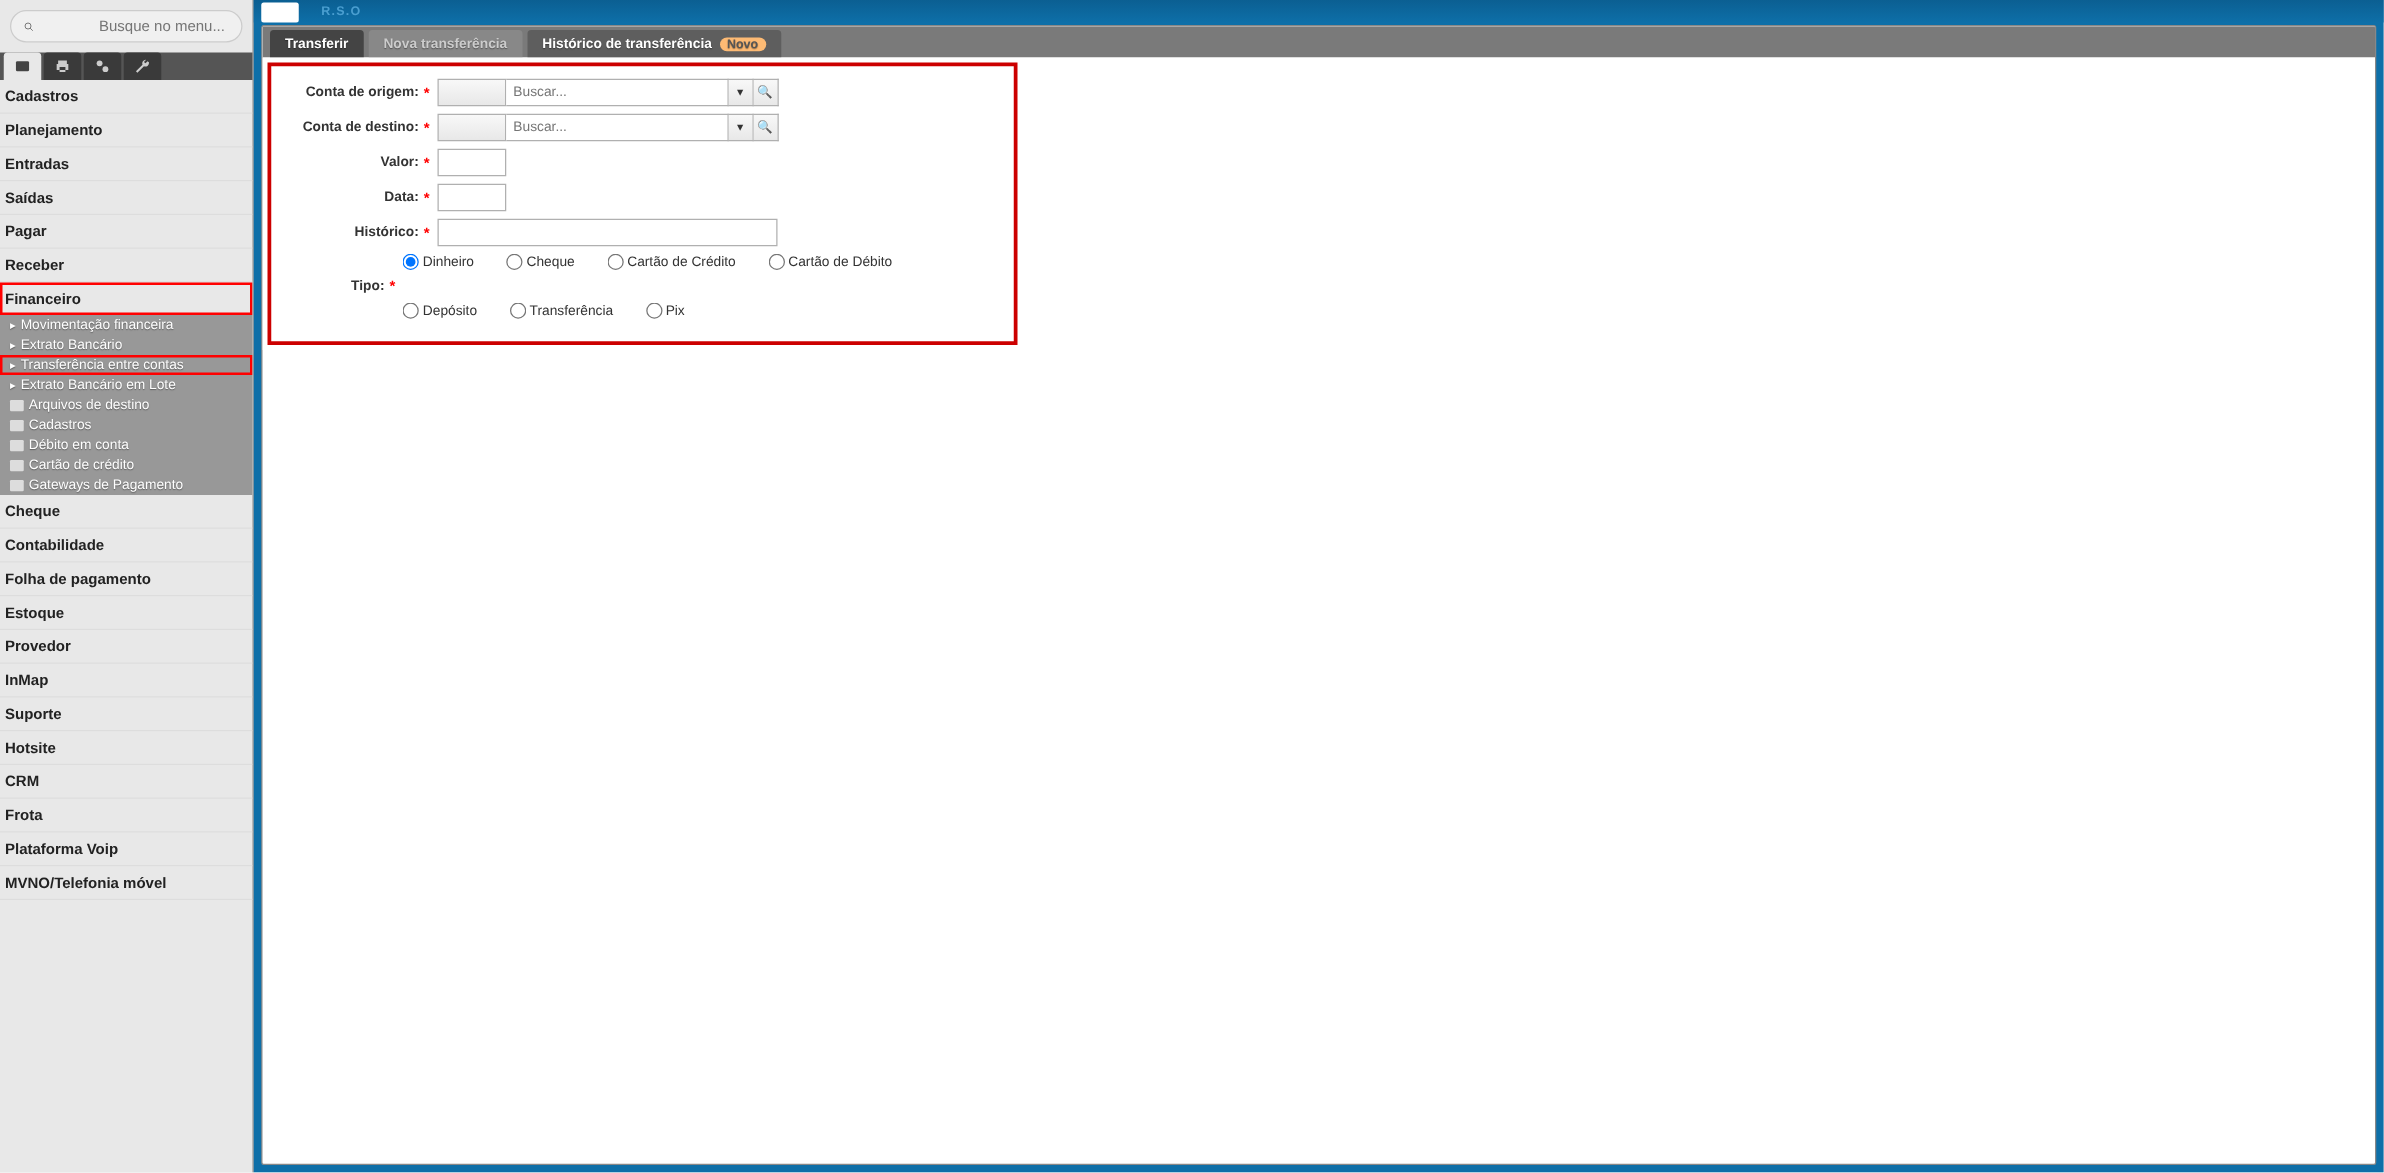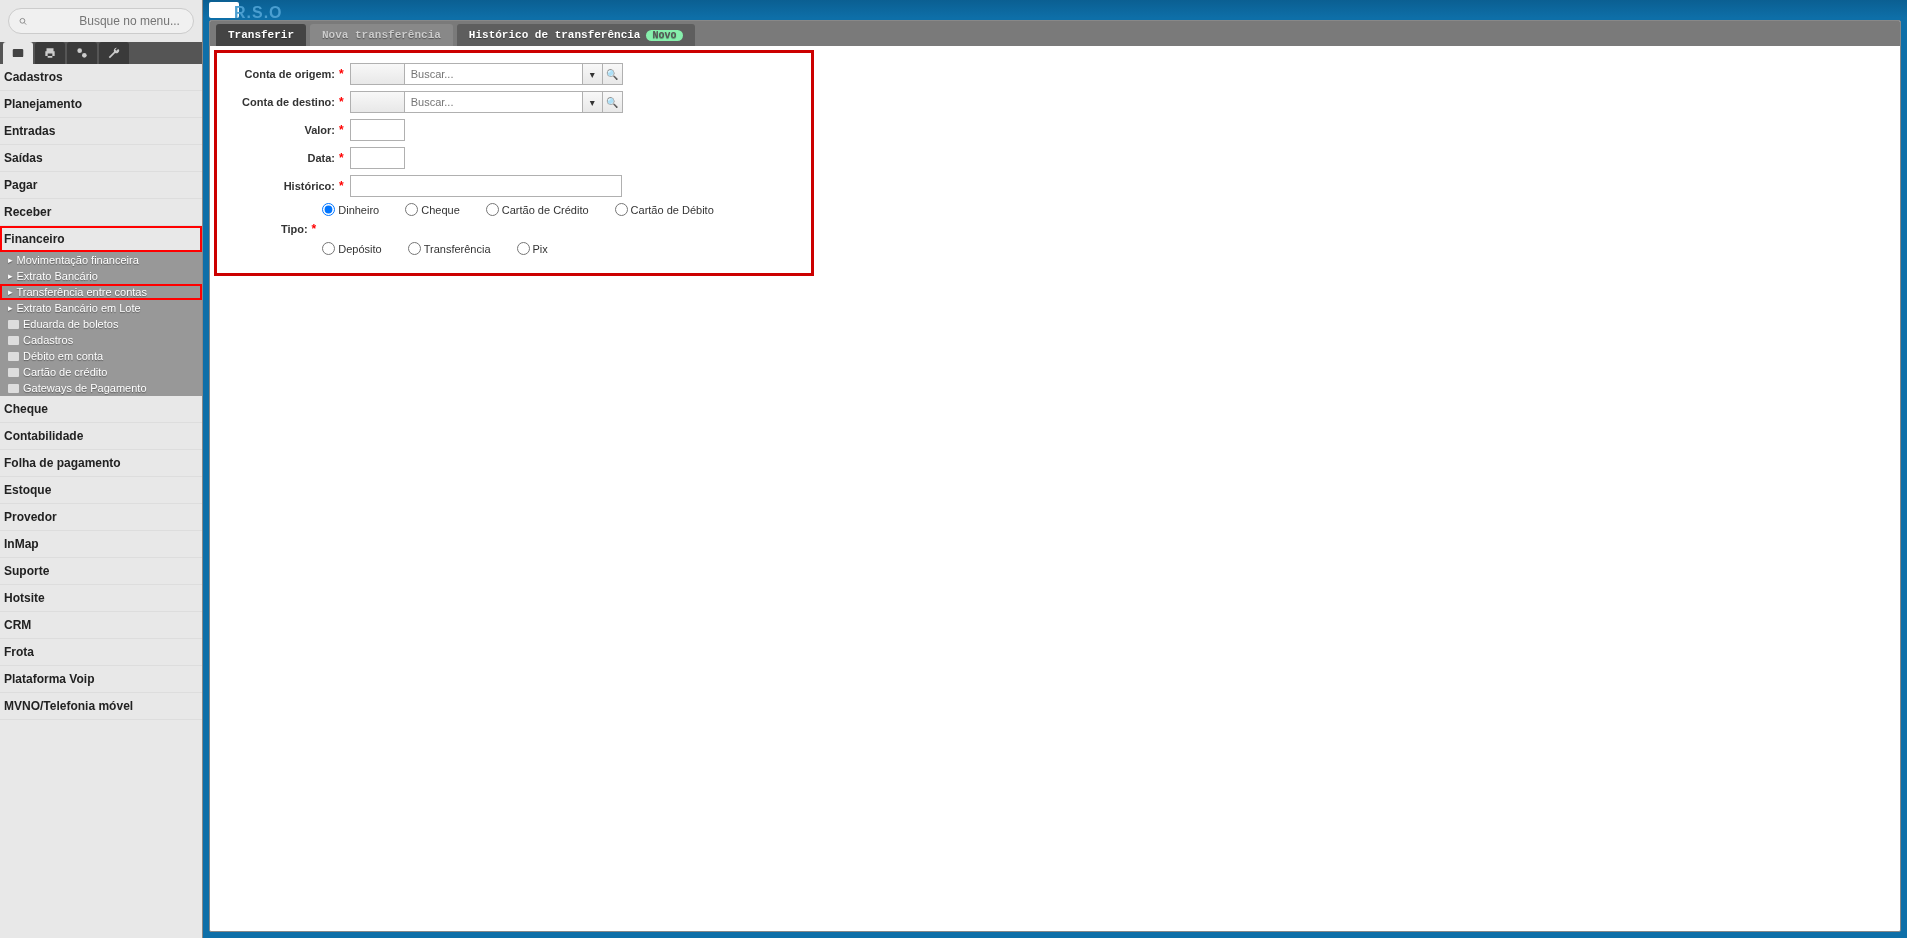--- a/index.html
+++ b/index.html
@@ -34,32 +34,32 @@
 .menu-sub { background: #989898; color: #fff; }
 .menu-sub-item { padding: 2px 6px 2px 8px; font-size: 11px; cursor: pointer; display: flex; align-items: center; gap: 4px; text-shadow: 0 1px 1px rgba(0,0,0,0.4); }
 .menu-sub-item.highlighted { border: 2px solid red; padding: 0 4px 0 6px; }
 .menu-sub-item .arrow { font-size: 9px; }
 .menu-sub-item .folder { width: 11px; height: 9px; background: #ddd; border-radius: 1px; display:inline-block; }
 
 
 .main { flex: 1; background: #0e6fa8; display: flex; flex-direction: column; position: relative; }
 .topbar { height: 18px; background: linear-gradient(#0b5f92,#0e6fa8); position: relative; }
 .topbar .logo-block { position: absolute; left: 6px; top: 2px; width: 30px; height: 16px; background: #fff; border-radius: 2px; }
-.topbar .logo-text { position: absolute; left: 31px; top: 4px; color: #4a9ed0; font-size: 16px; font-weight: bold; letter-spacing: 1px; }
+.topbar .logo-text { position: absolute; left: 54px; top: 4px; color: #4a9ed0; font-size: 10px; font-weight: bold; letter-spacing: 1px; }
 
 .panel { margin: 2px 6px 6px 6px; flex: 1; background: #fff; display: flex; flex-direction: column; border: 1px solid #888; border-radius: 2px; overflow: hidden; }
 .panel-title { background: #7a7a7a; color: #fff; text-align: center; padding: 5px; font-size: 13px; font-weight: bold; text-shadow: 0 1px 1px rgba(0,0,0,0.5); position: relative; }
 .panel-title .title-icons { position: absolute; right: 6px; top: 4px; display: flex; gap: 6px; font-size: 14px; }
 .panel-title .title-icons span { cursor: pointer; }
 
 .tabs-row { background: #7a7a7a; padding: 3px 6px 0 6px; display: flex; gap: 4px; }
-.ptab { background: #5e5e5e; color: #fff; padding: 5px 12px; font-size: 11px; border-radius: 3px 3px 0 0; cursor: pointer; font-weight: bold; text-shadow: 0 1px 1px rgba(0,0,0,.4); display: flex; align-items: center; gap: 6px; font-family: Liberation Mono, monospace; }
+.ptab { background: #5e5e5e; color: #fff; padding: 5px 12px; font-size: 11px; border-radius: 3px 3px 0 0; cursor: pointer; font-weight: bold; text-shadow: 0 1px 1px rgba(0,0,0,.4); display: flex; align-items: center; gap: 6px; }
 .ptab.disabled { background: #888; color: #ccc; }
 .ptab.active { background: #444; }
-.badge { background: #86efac; color: #555; border-radius: 8px; padding: 0 6px; font-size: 10px; }
+.badge { background: #fdba74; color: #555; border-radius: 8px; padding: 0 6px; font-size: 10px; }
 
 .form-area { background: #fff; padding: 4px; }
 .form-red-box { border: 3px solid #cc0000; padding: 10px 12px 12px 12px; width: 600px; }
 .form-row { display: flex; align-items: center; margin-bottom: 6px; }
 .form-label { width: 110px; text-align: right; padding-right: 4px; font-size: 11px; font-weight: bold; color: #333; }
 .req { color: red; font-weight: bold; margin-right: 6px; }
 .combo { display: flex; align-items: stretch; }
 .combo-fixed { width: 55px; border: 1px solid #b0b0b0; background: linear-gradient(#f8f8f8,#e8e8e8); height: 22px; }
 .combo-input { width: 178px; border: 1px solid #b0b0b0; border-left: none; height: 22px; padding: 0 6px; font-size: 11px; color: #888; outline: none; }
 .combo-btn { width: 20px; border: 1px solid #b0b0b0; border-left: none; background: linear-gradient(#f8f8f8,#e8e8e8); height: 22px; display: flex; align-items: center; justify-content: center; cursor: pointer; font-size: 10px; }
@@ -131,21 +131,21 @@
         <div class="menu-sub-item highlighted">
             <span class="arrow">▸</span>
             <span>Transferência entre contas</span>
           </div>
         <div class="menu-sub-item">
             <span class="arrow">▸</span>
             <span>Extrato Bancário em Lote</span>
           </div>
         <div class="menu-sub-item">
             <span class="folder"></span>
-            <span>Eduarda de boletos</span>
+            <span>Arquivos de destino</span>
           </div>
         <div class="menu-sub-item">
             <span class="folder"></span>
             <span>Cadastros</span>
           </div>
         <div class="menu-sub-item">
             <span class="folder"></span>
             <span>Débito em conta</span>
           </div>
         <div class="menu-sub-item">

